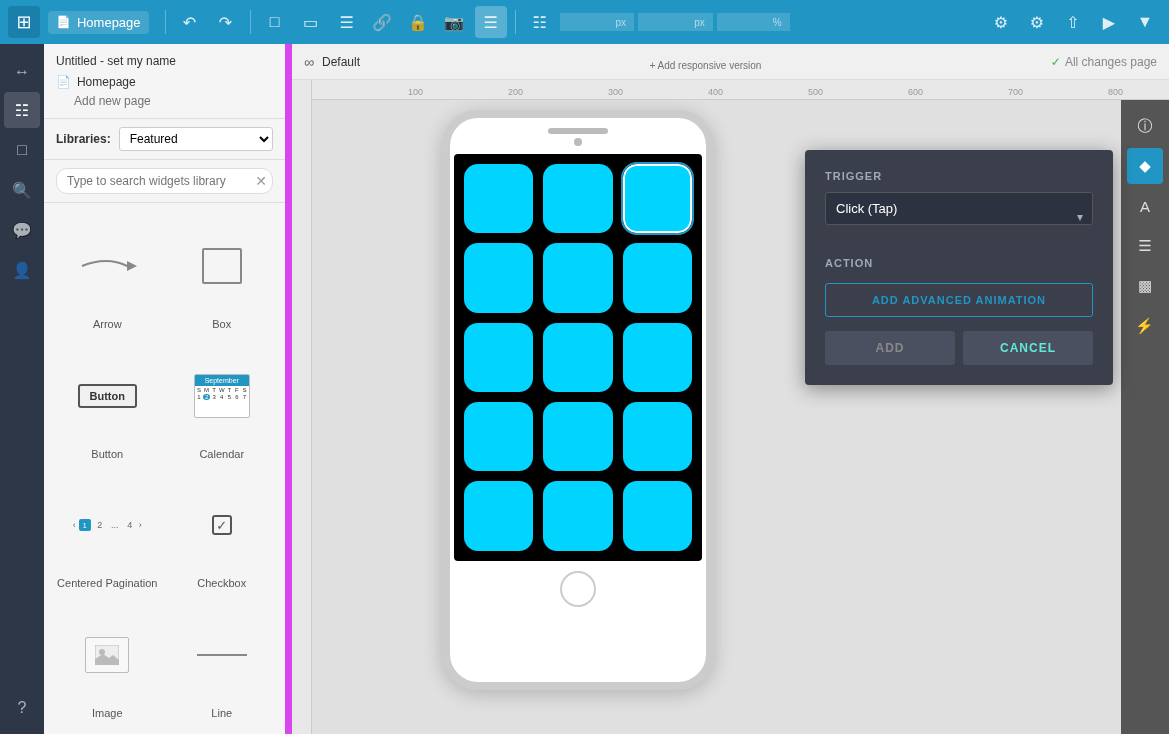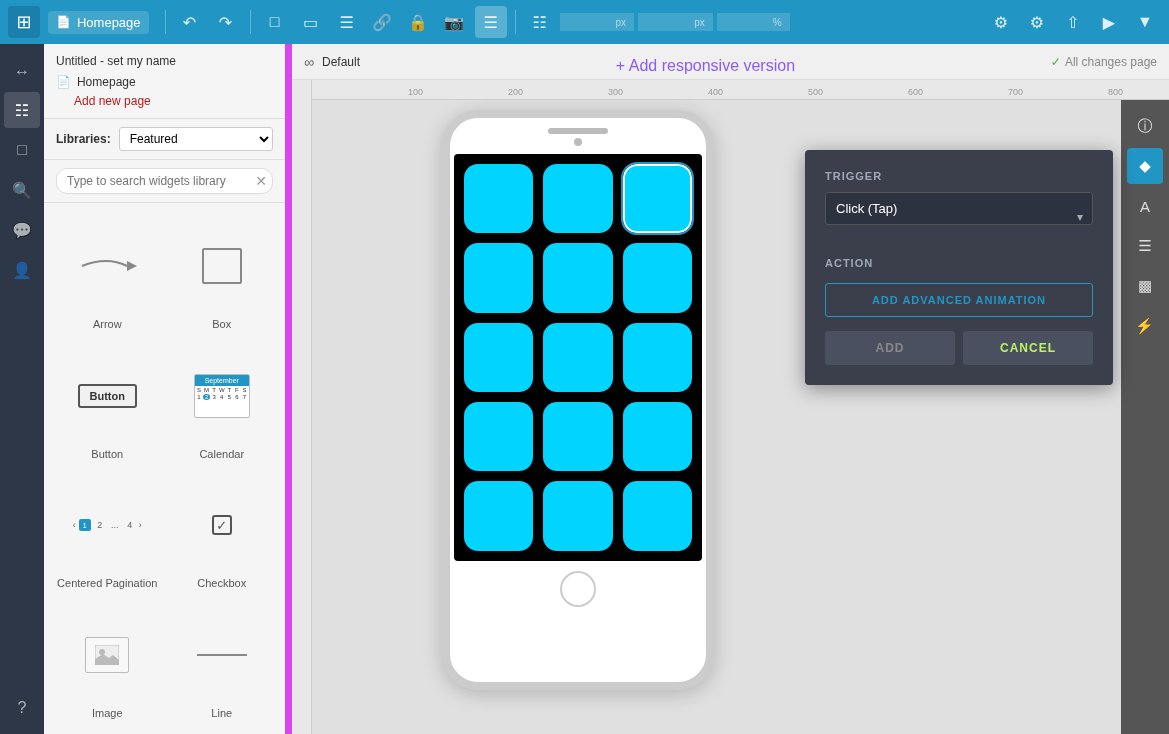--- a/index.html
+++ b/index.html
@@ -29,21 +29,21 @@
     .left-icon:hover, .left-icon.active { background: rgba(255,255,255,0.15); color: white; }
     .left-icon-bottom { margin-top: auto; }
 
     
     .widgets-panel { width: 248px; background: #f5f5f5; border-right: 7px solid #d946ef; display: flex; flex-direction: column; overflow: hidden; }
     .widgets-header { padding: 10px 12px; border-bottom: 1px solid #ddd; }
     .project-title { font-size: 12px; color: #333; margin-bottom: 4px; }
     .page-item { display: flex; align-items: center; gap: 6px; padding: 3px 0; cursor: pointer; }
     .page-icon { font-size: 12px; color: #666; }
     .page-name { font-size: 12px; color: #333; font-weight: 500; }
-    .add-page { font-size: 12px; color: #b91c1c; cursor: pointer; text-decoration: none; display: block; margin-top: 2px; margin-left: 18px; }
+    .add-page { font-size: 12px; color: #737373; cursor: pointer; text-decoration: none; display: block; margin-top: 2px; margin-left: 18px; }
     .libraries-row { display: flex; align-items: center; gap: 8px; padding: 8px 12px; border-bottom: 1px solid #ddd; }
     .libraries-label { font-size: 12px; font-weight: 600; color: #333; }
     .libraries-select { flex: 1; font-size: 12px; border: 1px solid #ccc; border-radius: 3px; padding: 3px 6px; background: white; }
     .search-row { padding: 8px 12px; border-bottom: 1px solid #ddd; position: relative; }
     .search-input { width: 100%; border: 1px solid #ddd; border-radius: 11px; padding: 5px 28px 5px 10px; font-size: 12px; outline: none; background: white; }
     .search-clear { position: absolute; right: 18px; top: 50%; transform: translateY(-50%); color: #999; font-size: 14px; cursor: pointer; }
 
     
     .widgets-grid { display: grid; grid-template-columns: 1fr 1fr; flex: 1; overflow-y: auto; padding: 8px; gap: 4px; }
     .widget-item { display: flex; flex-direction: column; align-items: center; justify-content: flex-end; padding: 8px 4px 6px; border: 1px solid transparent; border-radius: 4px; cursor: grab; min-height: 90px; gap: 6px; }
@@ -76,21 +76,21 @@
     .image-preview { width: 44px; height: 36px; border: 1px solid #bbb; border-radius: 2px; display: flex; align-items: center; justify-content: center; color: #aaa; font-size: 18px; background: #f8f8f8; }
 
     
     .line-preview { width: 50px; height: 2px; background: #888; }
 
     
     .canvas-area { flex: 1; display: flex; flex-direction: column; overflow: hidden; }
     .canvas-toolbar { display: flex; align-items: center; height: 36px; background: #f0f0f0; border-bottom: 1px solid #ddd; padding: 0 12px; gap: 8px; }
     .default-badge { font-size: 12px; color: #333; }
     .infinity-icon { font-size: 14px; color: #666; }
-    .add-responsive { font-size: 16px; color: #8b5cf6; cursor: pointer; flex: 1; text-align: center; margin-top: 8px; }
+    .add-responsive { font-size: 10px; color: #737373; cursor: pointer; flex: 1; text-align: center; margin-top: 8px; }
     .all-changes { font-size: 12px; color: #888; margin-left: auto; display: flex; align-items: center; gap: 4px; }
 
     
     .canvas-container { flex: 1; position: relative; overflow: hidden; background: #d0d0d0; }
     .ruler-h { height: 20px; background: #e8e8e8; border-bottom: 1px solid #ccc; position: absolute; top: 0; left: 20px; right: 0; display: flex; align-items: flex-end; }
     .ruler-v { width: 20px; background: #e8e8e8; border-right: 1px solid #ccc; position: absolute; top: 0; left: 0; bottom: 0; }
     .ruler-mark { font-size: 9px; color: #999; position: absolute; bottom: 2px; }
 
     .canvas-content { position: absolute; top: 20px; left: 20px; right: 0; bottom: 0; background: #e0e0e0; overflow: hidden; }
 
@@ -116,21 +116,21 @@
     .dialog-section-title { font-size: 11px; font-weight: 700; color: #a0a8b8; letter-spacing: 1px; margin-bottom: 10px; text-transform: uppercase; }
     .dialog-select { width: 100%; background: #2d3240; border: 1px solid #555; border-radius: 3px; color: white; font-size: 13px; padding: 8px 10px; outline: none; appearance: none; -webkit-appearance: none; cursor: pointer; margin-bottom: 16px; }
     .select-wrapper { position: relative; margin-bottom: 16px; }
     .select-wrapper::after { content: '▾'; position: absolute; right: 10px; top: 50%; transform: translateY(-50%); color: #aaa; font-size: 12px; pointer-events: none; }
     .dialog-action-label { font-size: 11px; font-weight: 700; color: #a0a8b8; letter-spacing: 1px; margin-bottom: 10px; text-transform: uppercase; }
     .action-select { width: 100%; background: #2d3240; border: 1px solid #555; border-radius: 3px; color: #666; font-size: 13px; padding: 8px 10px; outline: none; appearance: none; -webkit-appearance: none; cursor: pointer; }
     .advanced-btn { width: 100%; background: transparent; border: 1px solid #2196c4; border-radius: 3px; color: #2196c4; font-size: 11px; font-weight: 700; letter-spacing: 1px; padding: 10px; cursor: pointer; margin: 14px 0; text-align: center; text-transform: uppercase; }
     .dialog-buttons { display: flex; gap: 8px; margin-top: 8px; }
     .dialog-btn { flex: 1; padding: 10px; border-radius: 3px; font-size: 12px; font-weight: 700; letter-spacing: 1px; cursor: pointer; text-align: center; text-transform: uppercase; border: none; }
     .btn-add { background: #4a5060; color: #888; }
-    .btn-cancel { background: #4a5060; color: #bef264; }
+    .btn-cancel { background: #4a5060; color: #5eead4; }
 
     
     .widgets-grid::-webkit-scrollbar { width: 4px; }
     .widgets-grid::-webkit-scrollbar-track { background: transparent; }
     .widgets-grid::-webkit-scrollbar-thumb { background: #ccc; border-radius: 2px; }
   </style>
 </head>
 <body>
 
 <div class="top-toolbar">

